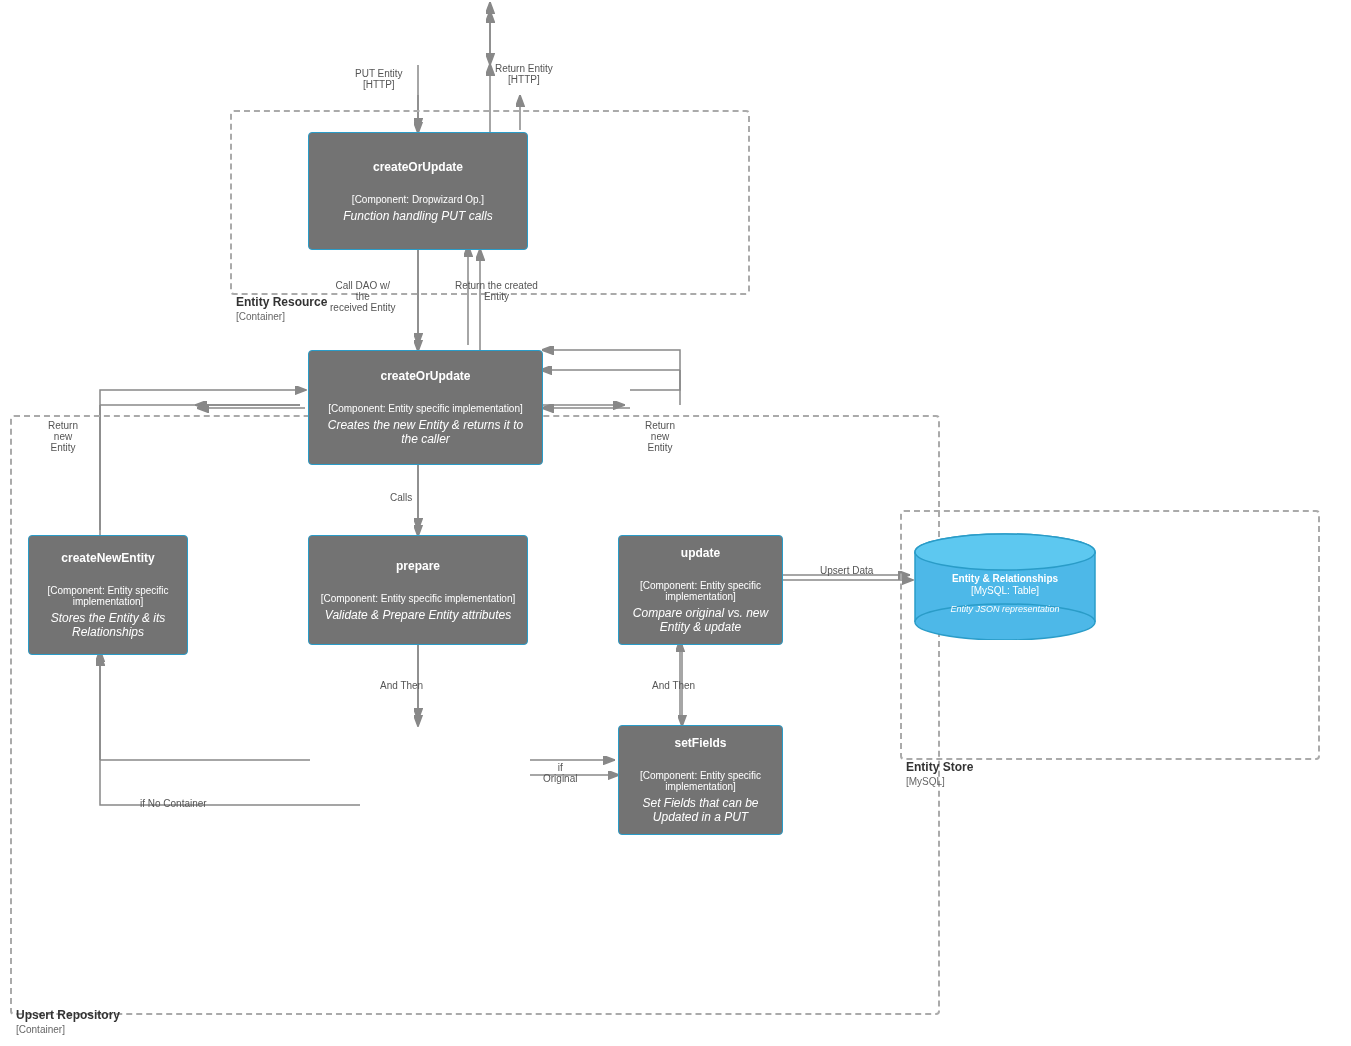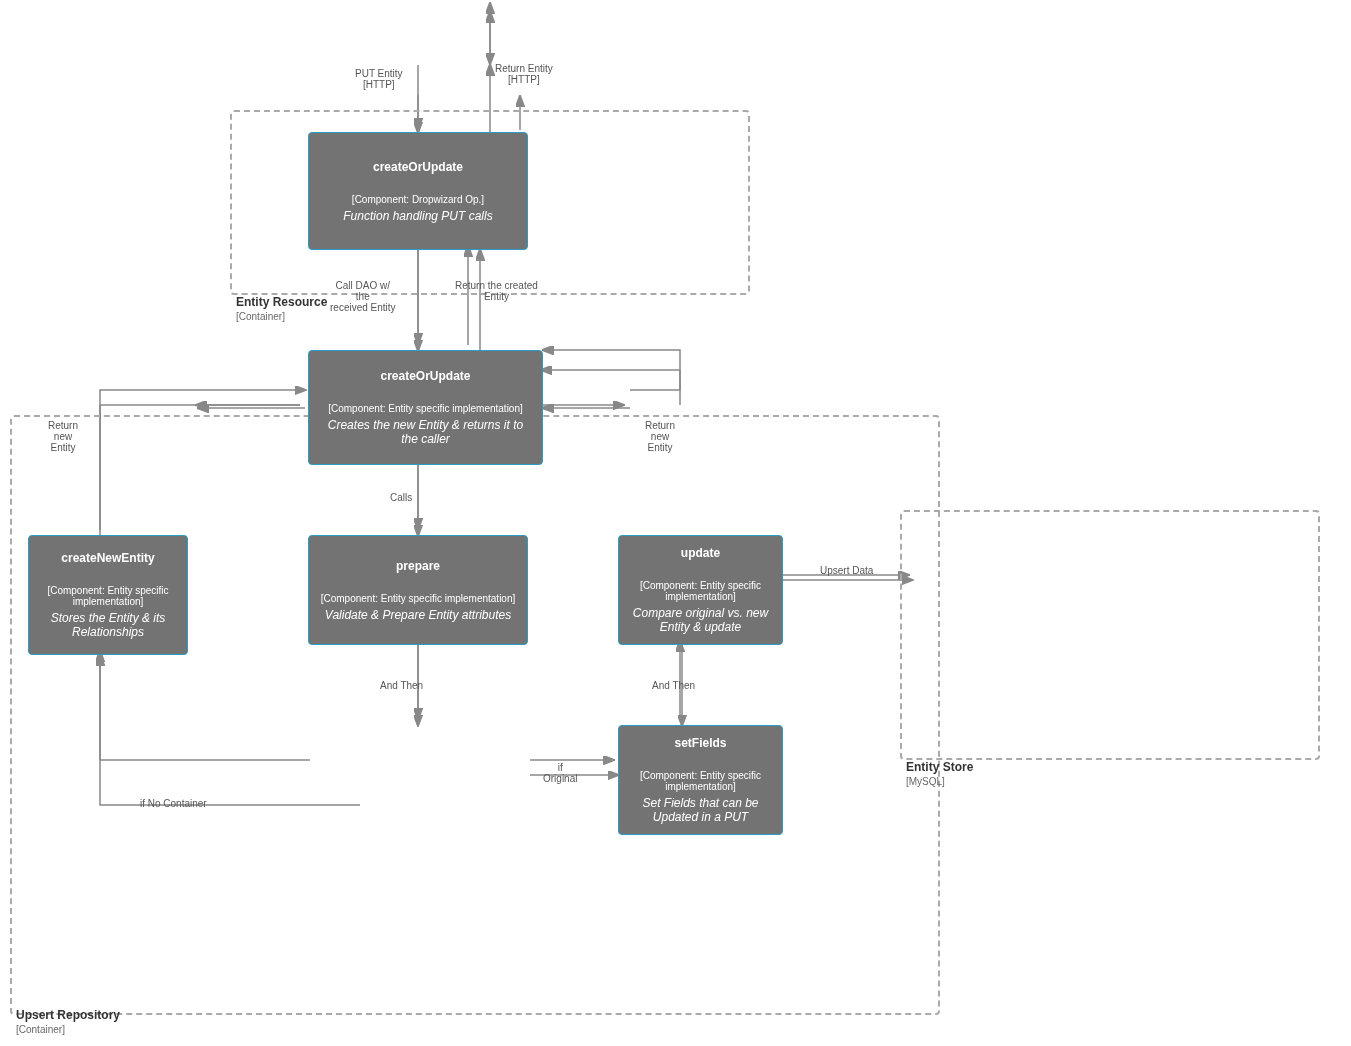--- a/index.html
+++ b/index.html
@@ -252,20 +252,35 @@
     <div class="box-desc">Compare original vs. new Entity &amp; update</div>
   </div>
 
 
   <div class="box box-blue" style="left:618px; top:725px; width:165px; height:110px;">
     <div class="box-title">setFields</div>
     <div class="box-subtitle">[Component: Entity specific implementation]</div>
     <div class="box-desc">Set Fields that can be Updated in a PUT</div>
   </div>
 
+  <div class="cylinder" style="left:910px; top:530px; width:190px; height:110px;">
+    <svg width="190" height="110">
+
+      <ellipse cx="95" cy="22" rx="90" ry="18" fill="#4db8e8" stroke="#2a9cc8" stroke-width="1.5"></ellipse>
+      <rect x="5" y="22" width="180" height="70" fill="#4db8e8" stroke="#2a9cc8" stroke-width="0"></rect>
+      <line x1="5" y1="22" x2="5" y2="92" stroke="#2a9cc8" stroke-width="1.5"></line>
+      <line x1="185" y1="22" x2="185" y2="92" stroke="#2a9cc8" stroke-width="1.5"></line>
+      <ellipse cx="95" cy="92" rx="90" ry="18" fill="#4db8e8" stroke="#2a9cc8" stroke-width="1.5"></ellipse>
+      <ellipse cx="95" cy="22" rx="90" ry="18" fill="#5dc8f0" stroke="#2a9cc8" stroke-width="1.5"></ellipse>
+
+      <text x="95" y="52" text-anchor="middle" fill="white" font-size="10" font-weight="bold" font-family="Arial">Entity &amp; Relationships</text>
+      <text x="95" y="64" text-anchor="middle" fill="white" font-size="10" font-family="Arial">[MySQL: Table]</text>
+      <text x="95" y="82" text-anchor="middle" fill="white" font-size="9" font-family="Arial" font-style="italic">Entity JSON representation</text>
+    </svg>
+  </div>
 
   <div class="arrow-label" style="left:355px; top:68px; text-align:center;">
     <span style="white-space:pre;">PUT Entity
 [HTTP]</span>
   </div>
 
   <div class="arrow-label" style="left:495px; top:63px; text-align:center;">
     <span>Return Entity<br>[HTTP]</span>
   </div>
 

